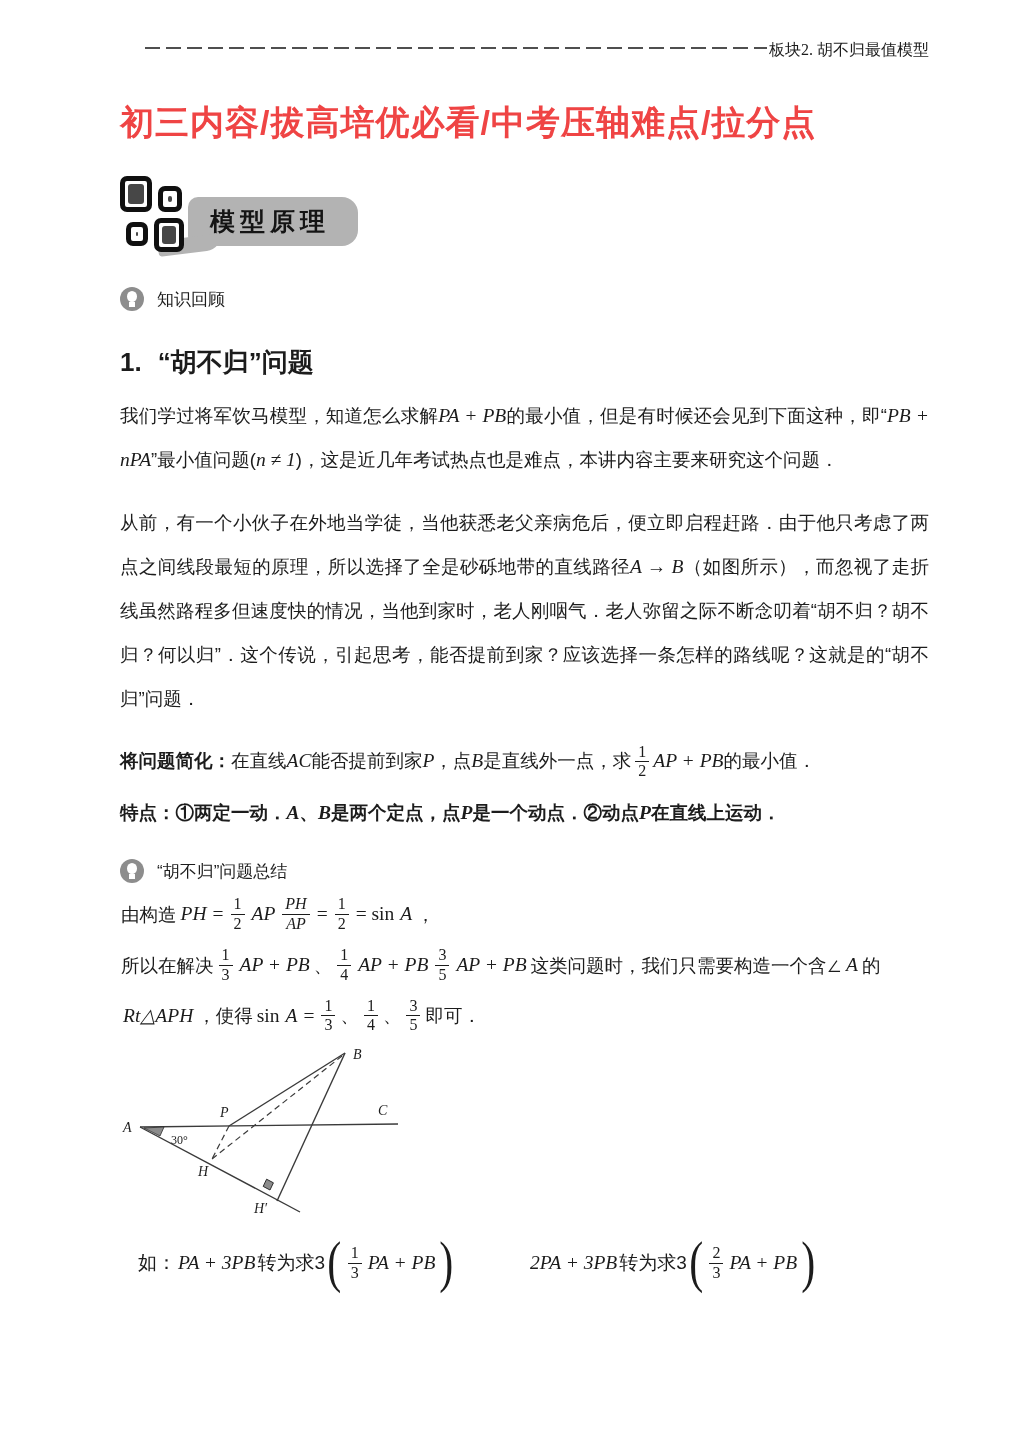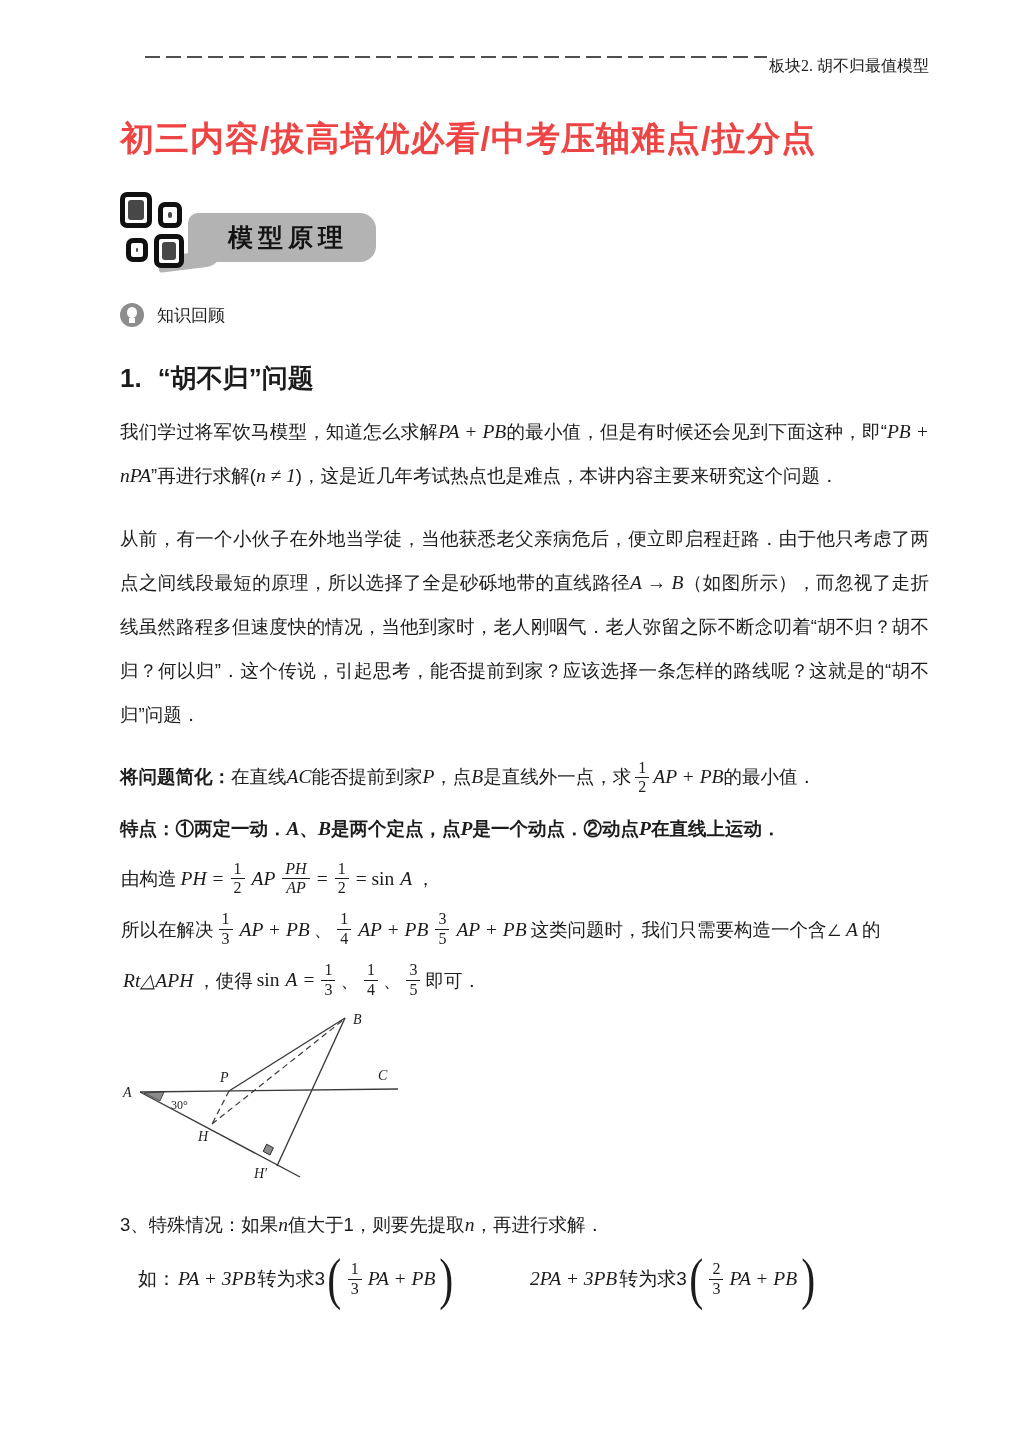--- a/index.html
+++ b/index.html
@@ -4,42 +4,42 @@
 <style>
   * { box-sizing: border-box; }
   html,body { margin:0; padding:0; }
   body {
     width:1024px; height:1434px; background:#ffffff; color:#1c1c1c;
     font-family:"Liberation Sans", sans-serif; overflow:hidden; position:relative;
   }
   .content { padding:0 95px 0 120px; }
 
   
-  .header-row { display:flex; align-items:flex-start; padding-top:56px; margin-left:25px; }
+  .header-row { display:flex; align-items:center; padding-top:40px; margin-left:25px; }
   .header-rule { flex:1; height:2px; margin-bottom:5px;
     background:repeating-linear-gradient(90deg,#4f4f4f 0 15px,transparent 15px 21px); }
   .header-label { font-family:"Liberation Serif", serif; font-size:16px; white-space:nowrap; margin-left:2px; }
 
   
   .title { text-align:center; font-size:41px; font-weight:bold; letter-spacing:1px; margin:27px 0 0; }
   .subtitle { font-size:34px; font-weight:bold; color:#ef4444; margin-top:39px; letter-spacing:1px; }
 
   
   .badge-row { margin-top:28px; display:flex; align-items:center; height:80px; position:relative; }
   .qr-icon { position:relative; width:74px; height:80px; z-index:2; }
   .sq { position:absolute; border:5px solid #101010; border-radius:7px; background:#fff; }
   .sq .fill { position:absolute; inset:3px; background:#474747; border-radius:3px; }
   .sq1 { left:0;  top:2;  width:32px; height:36px; top:2px; }
   .sq2 { left:38px; top:12px; width:24px; height:26px; }
   .sq2 .fill { inset:5px; }
   .sq3 { left:6px; top:48px; width:22px; height:24px; }
   .sq3 .fill { inset:5px; }
   .sq4 { left:34px; top:44px; width:30px; height:34px; }
   .badge-pill { margin-left:-6px; background:#b3b3b3; border-radius:10px 16px 16px 10px;
-    padding:8px 28px 8px 40px; font-size:25px; font-weight:bold; color:#141414;
+    padding:8px 28px 8px 22px; font-size:25px; font-weight:bold; color:#141414;
     letter-spacing:5px; position:relative; z-index:1; margin-top:14px; }
   .badge-pill::before { content:""; position:absolute; left:-30px; bottom:-7px; width:64px; height:16px;
     background:#b3b3b3; border-radius:0 0 30px 6px; transform:rotate(-7deg); z-index:-1; }
 
   
   .bullet-row { display:flex; align-items:center; margin-top:33px; gap:13px; }
   .bulb { width:24px; height:24px; border-radius:50%; background:#8d8d8d; position:relative; flex:none; }
   .bulb::before { content:""; position:absolute; left:7px; top:4px; width:10px; height:11px; border-radius:50%; background:#fff; }
   .bulb::after  { content:""; position:absolute; left:9px; top:15px; width:6px;  height:5px;  background:#fff; }
   .bullet-label { font-size:17px; }
@@ -118,31 +118,35 @@
   <div class="bullet-row">
     <div class="bulb"></div>
     <span class="bullet-label">知识回顾</span>
   </div>
 
   <div class="section-h">
     <span class="sec-num">1.</span>
     <span>“胡不归”问题</span>
   </div>
 
-  <p class="body"><span>我们学过将军饮马模型，知道怎么求解</span><span class="m">PA + PB</span><span>的最小值，但是有时候还会见到下面这种，即“</span><span class="m">PB + nPA</span><span>”再进行求解(</span><span class="m">n ≠ 1</span><span>)，这是近几年考试热点也是难点，本讲内容主要来研究这个问题．</span></p>
+  <p class="body"><span>我们学过将军饮马模型，知道怎么求解</span><span class="m">PA + PB</span><span>的最小值，但是有时候还会见到下面这种，即“</span><span class="m">PB + nPA</span><span>”最小值问题(</span><span class="m">n ≠ 1</span><span>)，这是近几年考试热点也是难点，本讲内容主要来研究这个问题．</span></p>
 
   <p class="body"><span>从前，有一个小伙子在外地当学徒，当他获悉老父亲病危后，便立即启程赶路．由于他只考虑了两点之间线段最短的原理，所以选择了全是砂砾地带的直线路径</span><span class="m">A → B</span><span>（如图所示），而忽视了走折线虽然路程多但速度快的情况，当他到家时，老人刚咽气．老人弥留之际不断念叨着“胡不归？胡不归？何以归”．这个传说，引起思考，能否提前到家？应该选择一条怎样的路线呢？这就是的“胡不归”问题．</span></p>
 
   <p class="simplify-line"><span class="lbl-bold">将问题简化：</span><span>在直线</span><span class="m">AC</span><span>能否提前到家</span><span class="m">P</span><span>，点</span><span class="m">B</span><span>是直线外一点，求</span><span class="frac">
         <span class="fnum">1</span>
         <span class="fden">2</span>
       </span><span class="m">AP + PB</span><span>的最小值．</span></p>
 
   <p class="features-line"><span>特点：</span><span>①两定一动．</span><span class="m">A</span><span>、</span><span class="m">B</span><span>是两个定点，点</span><span class="m">P</span><span>是一个动点．②动点</span><span class="m">P</span><span>在直线上运动．</span></p>
 
+  <div class="bullet-row" style="margin-top:34px;">
+    <div class="bulb"></div>
+    <span class="bullet-label">“胡不归”问题总结</span>
+  </div>
 
   <div class="mathline">
     <span class="chtext">由构造</span>
     <span class="m">PH</span>
     <span class="rm">=</span>
     <span class="frac">
         <span class="fnum">1</span>
         <span class="fden">2</span>
       </span>
     <span class="m">AP</span>
@@ -228,21 +232,20 @@
       <text x="15" y="93">A</text>
       <text x="112" y="78">P</text>
       <text x="270" y="76">C</text>
       <text x="245" y="20">B</text>
       <text x="90" y="137">H</text>
       <text x="146" y="174">H′</text>
       <text x="63" y="105" class="deg">30°</text>
     </svg>
   </div>
 
-  <p class="special-head"><span>3、特殊情况：如果</span><span class="m">n</span><span>值大于1，则要先提取</span><span class="m">n</span><span>，再进行求解．</span></p>
 
   <div class="examples">
     <div class="expr">
       <span class="chtext">如：</span>
       <span class="m">PA + 3PB</span>
       <span class="chtext">转为求3</span>
       <span class="bigp">(</span>
       <span class="frac">
           <span class="fnum">1</span>
           <span class="fden">3</span>

